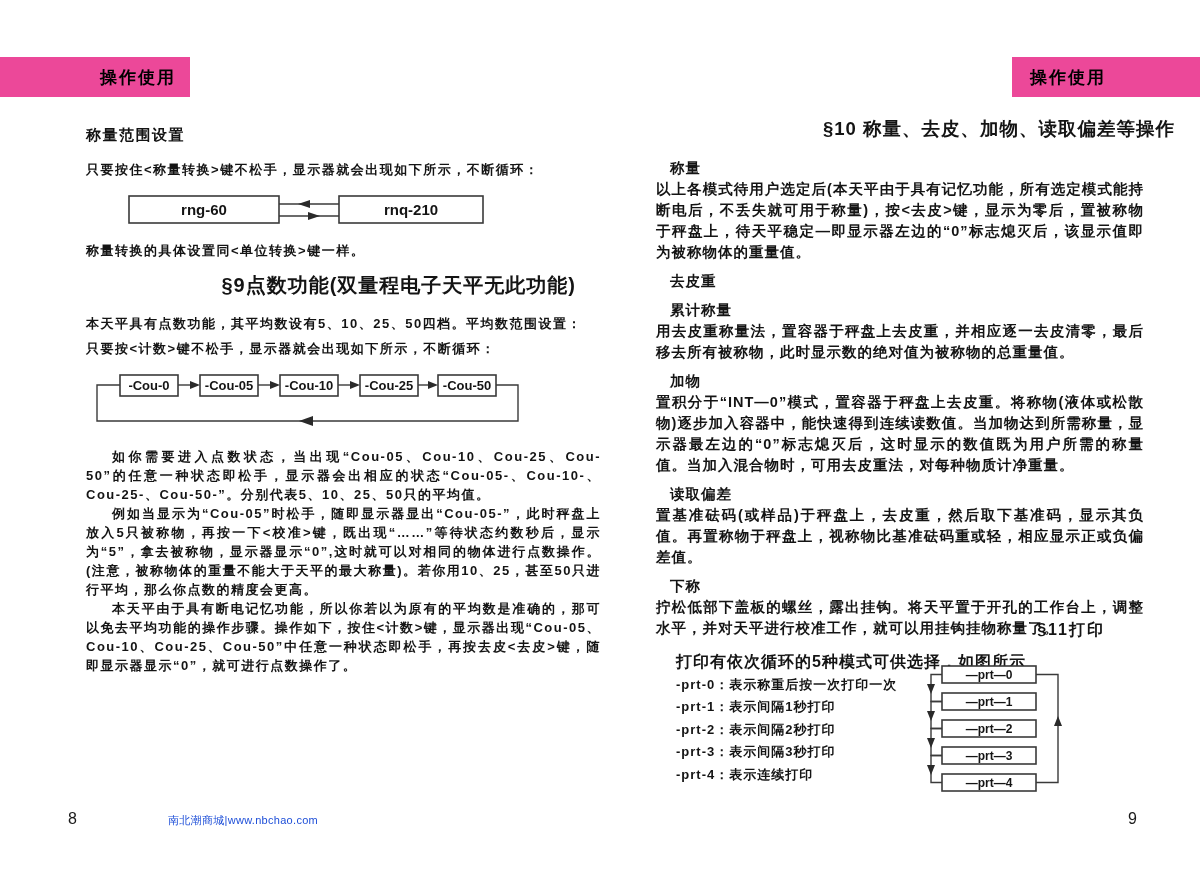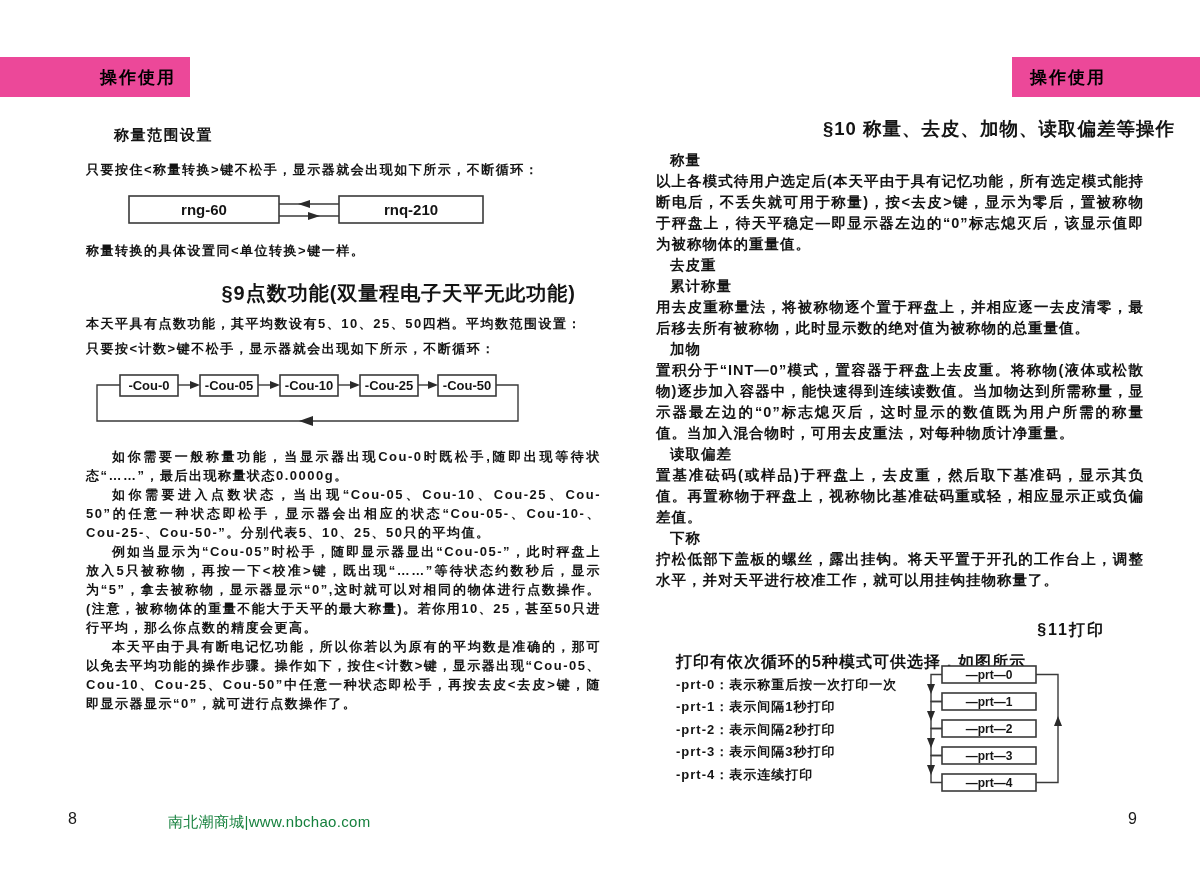--- a/index.html
+++ b/index.html
@@ -13,33 +13,33 @@
   
   .tab {
     position:absolute; top:57px; height:40px; background:#ec4899; color:#000;
     font-weight:700; font-size:17px; letter-spacing:2px;
     display:flex; align-items:center;
   }
   .tab-left  { left:0; width:190px; justify-content:flex-end; padding-right:14px; }
   .tab-right { left:1012px; width:188px; justify-content:flex-start; padding-left:18px; }
 
   
-  .h-small { font-weight:700; font-size:15px; letter-spacing:1.5px;margin-left:28px; }
+  .h-small { font-weight:700; font-size:15px; letter-spacing:1.5px; }
   .body-l  { font-weight:700; font-size:13px;   letter-spacing:1.5px; line-height:19px; }
   .body-r  { font-weight:700; font-size:14.5px; letter-spacing:1px;   line-height:21px; }
   .title   { font-weight:700; text-align:right; }
 
   .flow p { text-align:justify; text-indent:2em; }
-  .rsec h3 { font-weight:700; font-size:14.5px; letter-spacing:1px; line-height:21px; padding-left:14px; }
+  .rsec h3 { font-weight:700; font-size:14.5px; letter-spacing:1px; line-height:21px; padding-left:14px;margin-top:8px; }
   .rsec p  { text-align:justify; }
 
   .prt-line { font-weight:700; font-size:13px; letter-spacing:1px; height:22.4px; }
 
   .pagenum { position:absolute; font-size:16px; font-weight:400; color:#1a1a1a; }
-  .watermark { position:absolute; font-size:15px; font-weight:400; color:#15803d; letter-spacing:0.3px; }
+  .watermark { position:absolute; font-size:11px; font-weight:400; color:#1d4ed8; letter-spacing:0.3px; }
 
   svg .dbox { fill:#ffffff; stroke:#3a3a3a; stroke-width:1.6; }
   svg .dline { stroke:#3a3a3a; stroke-width:1.4; fill:none; }
   svg .dhead { fill:#2a2a2a; stroke:none; }
   svg text { fill:#141414; font-family:"Liberation Sans", sans-serif; font-weight:700; }
 </style>
 </head>
 <body>
 
 <div class="canvas">
@@ -61,21 +61,21 @@
     <line class="dline" x1="151" y1="11" x2="211" y2="11"></line>
     <polygon class="dhead" points="170,11 182,7 182,15"></polygon>
     <line class="dline" x1="151" y1="23" x2="211" y2="23"></line>
     <polygon class="dhead" points="192,23 180,19 180,27"></polygon>
     <text x="76" y="22" text-anchor="middle" font-size="15">rng-60</text>
     <text x="283" y="22" text-anchor="middle" font-size="15">rnq-210</text>
   </svg>
 
   <div class="abs body-l" style="left:86px; top:241px; width:512px;">称量转换的具体设置同&lt;单位转换&gt;键一样。</div>
 
-  <div class="abs title" style="left:86px; top:272px; width:490px; font-size:20px; letter-spacing:1px;margin-top:8px;">§9点数功能(双量程电子天平无此功能)</div>
+  <div class="abs title" style="left:86px; top:272px; width:490px; font-size:20px; letter-spacing:1px;">§9点数功能(双量程电子天平无此功能)</div>
 
   <div class="abs body-l" style="left:86px; top:314px; width:515px;">本天平具有点数功能，其平均数设有5、10、25、50四档。平均数范围设置：</div>
   <div class="abs body-l" style="left:86px; top:339px; width:515px;">只要按&lt;计数&gt;键不松手，显示器就会出现如下所示，不断循环：</div>
 
   <svg class="abs" style="left:93px; top:366px;" width="430" height="62" viewBox="0 0 430 62">
     <polyline class="dline" points="403,19 425,19 425,55 4,55 4,19 27,19"></polyline>
     <polygon class="dhead" points="206,55 220,50 220,60"></polygon>
     <rect class="dbox" x="27" y="9" width="58" height="21"></rect>
     <rect class="dbox" x="107" y="9" width="58" height="21"></rect>
     <rect class="dbox" x="187" y="9" width="58" height="21"></rect>
@@ -90,37 +90,36 @@
     <line class="dline" x1="325" y1="19" x2="337" y2="19"></line>
       <polygon class="dhead" points="345,19 335,15 335,23"></polygon>
     <text x="56" y="24" text-anchor="middle" font-size="13">-Cou-0</text>
     <text x="136" y="24" text-anchor="middle" font-size="13">-Cou-05</text>
     <text x="216" y="24" text-anchor="middle" font-size="13">-Cou-10</text>
     <text x="296" y="24" text-anchor="middle" font-size="13">-Cou-25</text>
     <text x="374" y="24" text-anchor="middle" font-size="13">-Cou-50</text>
   </svg>
 
   <div class="abs flow body-l" style="left:86px; top:447px; width:515px;">
-    <p>如你需要一般称量功能，当显示器出现Cou-0时既松手,随即出现等待状态“……”，最后出现称量状态0.0000g。</p>
     <p>如你需要进入点数状态，当出现“Cou-05、Cou-10、Cou-25、Cou-50”的任意一种状态即松手，显示器会出相应的状态“Cou-05-、Cou-10-、Cou-25-、Cou-50-”。分别代表5、10、25、50只的平均值。</p>
     <p>例如当显示为“Cou-05”时松手，随即显示器显出“Cou-05-”，此时秤盘上放入5只被称物，再按一下&lt;校准&gt;键，既出现“……”等待状态约数秒后，显示为“5”，拿去被称物，显示器显示“0”,这时就可以对相同的物体进行点数操作。(注意，被称物体的重量不能大于天平的最大称量)。若你用10、25，甚至50只进行平均，那么你点数的精度会更高。</p>
     <p>本天平由于具有断电记忆功能，所以你若以为原有的平均数是准确的，那可以免去平均功能的操作步骤。操作如下，按住&lt;计数&gt;键，显示器出现“Cou-05、Cou-10、Cou-25、Cou-50”中任意一种状态即松手，再按去皮&lt;去皮&gt;键，随即显示器显示“0”，就可进行点数操作了。</p>
   </div>
 
   <div class="pagenum" style="left:68px; top:810px;">8</div>
   <div class="watermark" style="left:168px; top:813px;">南北潮商城|www.nbchao.com</div>
 
   <div class="abs title" style="left:680px; top:116px; width:495px; font-size:18.5px; letter-spacing:1px;">§10 称量、去皮、加物、读取偏差等操作</div>
 
   <div class="abs rsec body-r" style="left:656px; top:150px; width:488px;">
     <h3>称量</h3>
     <p>以上各模式待用户选定后(本天平由于具有记忆功能，所有选定模式能持断电后，不丢失就可用于称量)，按&lt;去皮&gt;键，显示为零后，置被称物于秤盘上，待天平稳定—即显示器左边的“0”标志熄灭后，该显示值即为被称物体的重量值。</p>
     <h3>去皮重</h3>
     <h3>累计称量</h3>
-    <p>用去皮重称量法，将被称物逐个置于秤盘上，并相应逐一去皮清零，最后移去所有被称物，此时显示数的绝对值为被称物的总重量值。</p>
+    <p>用去皮重称量法，置容器于秤盘上去皮重，并相应逐一去皮清零，最后移去所有被称物，此时显示数的绝对值为被称物的总重量值。</p>
     <h3>加物</h3>
     <p>置积分于“INT—0”模式，置容器于秤盘上去皮重。将称物(液体或松散物)逐步加入容器中，能快速得到连续读数值。当加物达到所需称量，显示器最左边的“0”标志熄灭后，这时显示的数值既为用户所需的称量值。当加入混合物时，可用去皮重法，对每种物质计净重量。</p>
     <h3>读取偏差</h3>
     <p>置基准砝码(或样品)于秤盘上，去皮重，然后取下基准码，显示其负值。再置称物于秤盘上，视称物比基准砝码重或轻，相应显示正或负偏 差值。</p>
     <h3>下称</h3>
     <p>拧松低部下盖板的螺丝，露出挂钩。将天平置于开孔的工作台上，调整水平，并对天平进行校准工作，就可以用挂钩挂物称量了。</p>
   </div>
 
   <div class="abs title" style="left:655px; top:620px; width:450px; font-size:16px; letter-spacing:2px;">§11打印</div>
 

